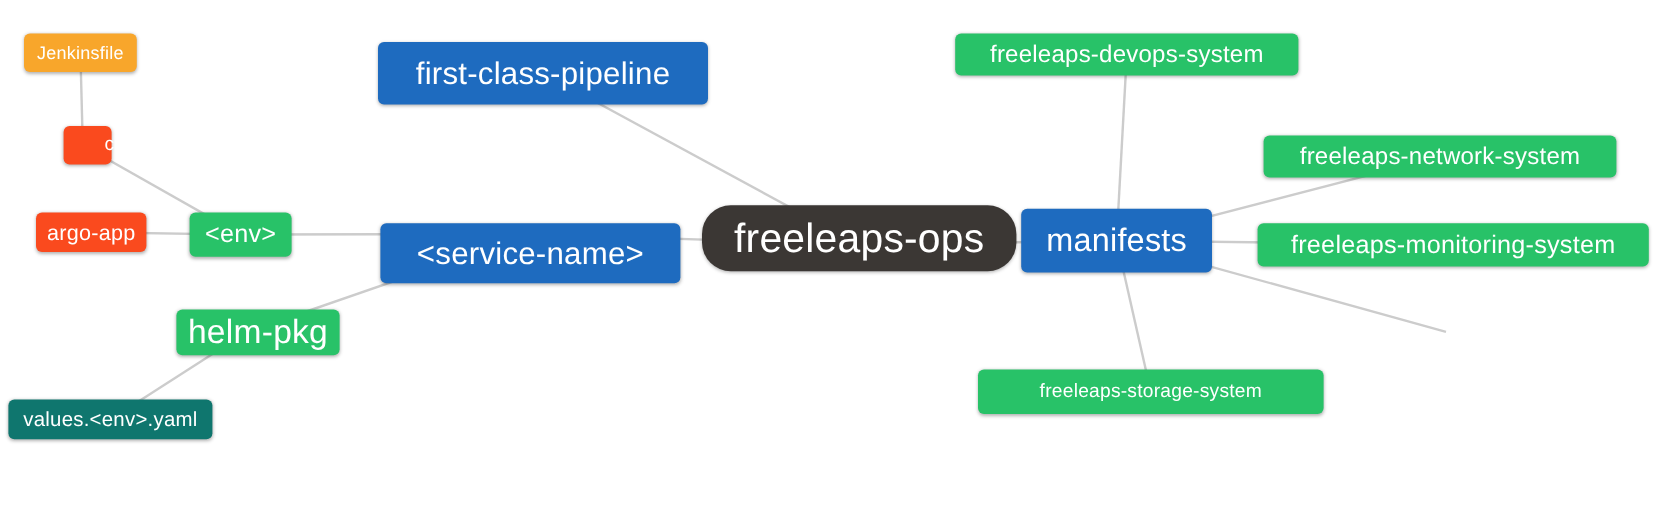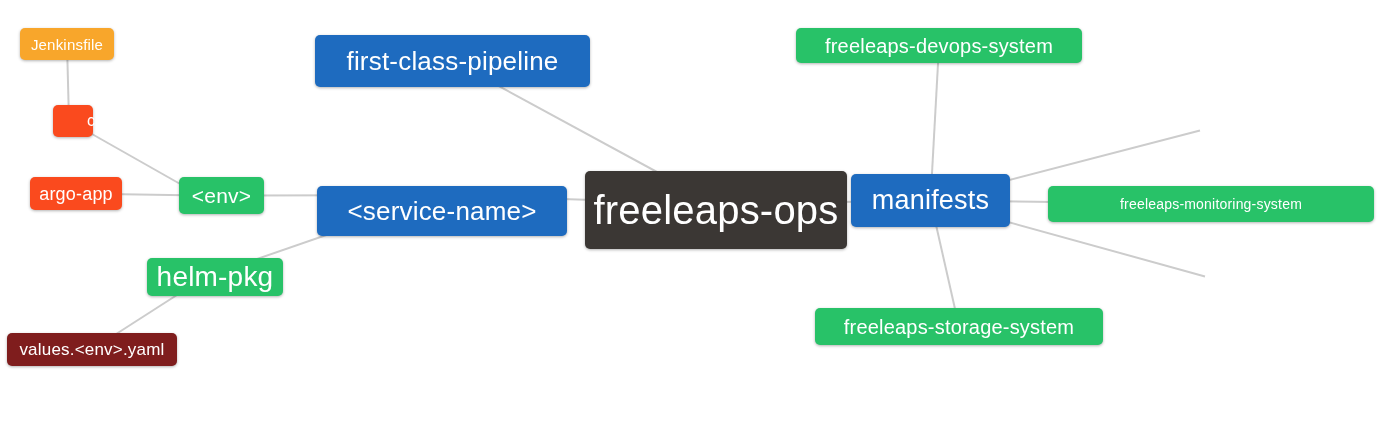--- a/index.html
+++ b/index.html
@@ -56,23 +56,24 @@
       <line x1="716" y1="204" x2="930.5" y2="200.5" stroke="#cccccc" stroke-width="2"></line>
       <line x1="930.5" y1="200.5" x2="939" y2="45.5" stroke="#cccccc" stroke-width="2"></line>
       <line x1="930.5" y1="200.5" x2="1200" y2="130.5" stroke="#cccccc" stroke-width="2"></line>
       <line x1="930.5" y1="200.5" x2="1211" y2="204" stroke="#cccccc" stroke-width="2"></line>
       <line x1="930.5" y1="200.5" x2="1205" y2="276.5" stroke="#cccccc" stroke-width="2"></line>
       <line x1="930.5" y1="200.5" x2="959" y2="326.5" stroke="#cccccc" stroke-width="2"></line>
     </svg>
 <div class="node" style="left: 20px; top: 28px; width: 94px; height: 32px; font-size: 15px; background: rgb(248, 166, 43); color: rgb(255, 255, 255);">Jenkinsfile</div>
     <div class="node" style="left: 53px; top: 105px; width: 32px; height: 32px; font-size: 16px; background: rgb(250, 74, 30); color: rgb(255, 255, 255); padding-left: 40px;">ci</div>
     <div class="node" style="left: 30px; top: 177px; width: 92px; height: 33px; font-size: 18px; background: rgb(250, 74, 30); color: rgb(255, 255, 255);">argo-app</div>
-    <div class="node" style="left: 158px; top: 177px; width: 85px; height: 37px; font-size: 21px; background: rgb(40, 194, 104); color: rgb(255, 255, 255); margin-left: 21px;">&lt;env&gt;</div>
+    <div class="node" style="left: 158px; top: 177px; width: 85px; height: 37px; font-size: 21px; background: rgb(40, 194, 104); color: rgb(255, 255, 255);">&lt;env&gt;</div>
     <div class="node" style="left: 147px; top: 258px; width: 136px; height: 38px; font-size: 28px; background: rgb(40, 194, 104); color: rgb(255, 255, 255);">helm-pkg</div>
-    <div class="node" style="left: 7px; top: 333px; width: 170px; height: 33px; font-size: 17px; background: #7f1d1d; color: rgb(255, 255, 255);">values.&lt;env&gt;.yaml</div>
+    <div class="node" style="left: 7px; top: 333px; width: 170px; height: 33px; font-size: 17px; background: #0f766e; color: rgb(255, 255, 255);">values.&lt;env&gt;.yaml</div>
     <div class="node" style="left: 315px; top: 35px; width: 275px; height: 52px; font-size: 26px; background: rgb(30, 107, 191); color: rgb(255, 255, 255);">first-class-pipeline</div>
     <div class="node" style="left: 317px; top: 170px; width: 250px; height: 50px; font-size: 26px; background: rgb(30, 107, 191); color: rgb(255, 255, 255); margin-top: 16px;">&lt;service-name&gt;</div>
-    <div class="node" style="left: 585px; top: 171px; width: 262px; height: 78px; font-size: 40px; background: rgb(59, 55, 52); color: rgb(255, 255, 255);">freeleaps-ops</div>
+    <div class="node" style="left: 585px; top: 171px; width: 262px; height: 55px; font-size: 34px; background: rgb(59, 55, 52); color: rgb(255, 255, 255); border-radius: 24px;">freeleaps-ops</div>
     <div class="node" style="left: 851px; top: 174px; width: 159px; height: 53px; font-size: 27px; background: rgb(30, 107, 191); color: rgb(255, 255, 255);">manifests</div>
     <div class="node" style="left: 796px; top: 28px; width: 286px; height: 35px; font-size: 20px; background: rgb(40, 194, 104); color: rgb(255, 255, 255);">freeleaps-devops-system</div>
-    <div class="node" style="left: 1048px; top: 186px; width: 326px; height: 36px; font-size: 14px; background: rgb(40, 194, 104); color: rgb(255, 255, 255);">freeleaps-monitoring-system</div>
-    <div class="node" style="left: 815px; top: 308px; width: 288px; height: 37px; font-size: 20px; background: rgb(40, 194, 104); color: rgb(255, 255, 255);">freeleaps-storage-system</div>
+    <div class="node" style="left: 1053px; top: 113px; width: 294px; height: 35px; font-size: 20px; background: rgb(40, 194, 104); color: rgb(255, 255, 255);">freeleaps-network-system</div>
+    <div class="node" style="left: 1048px; top: 186px; width: 326px; height: 36px; font-size: 21px; background: rgb(40, 194, 104); color: rgb(255, 255, 255);">freeleaps-monitoring-system</div>
+    <div class="node" style="left: 815px; top: 308px; width: 288px; height: 37px; font-size: 16px; background: rgb(40, 194, 104); color: rgb(255, 255, 255);">freeleaps-storage-system</div>
   </div>
 
 </body></html>

